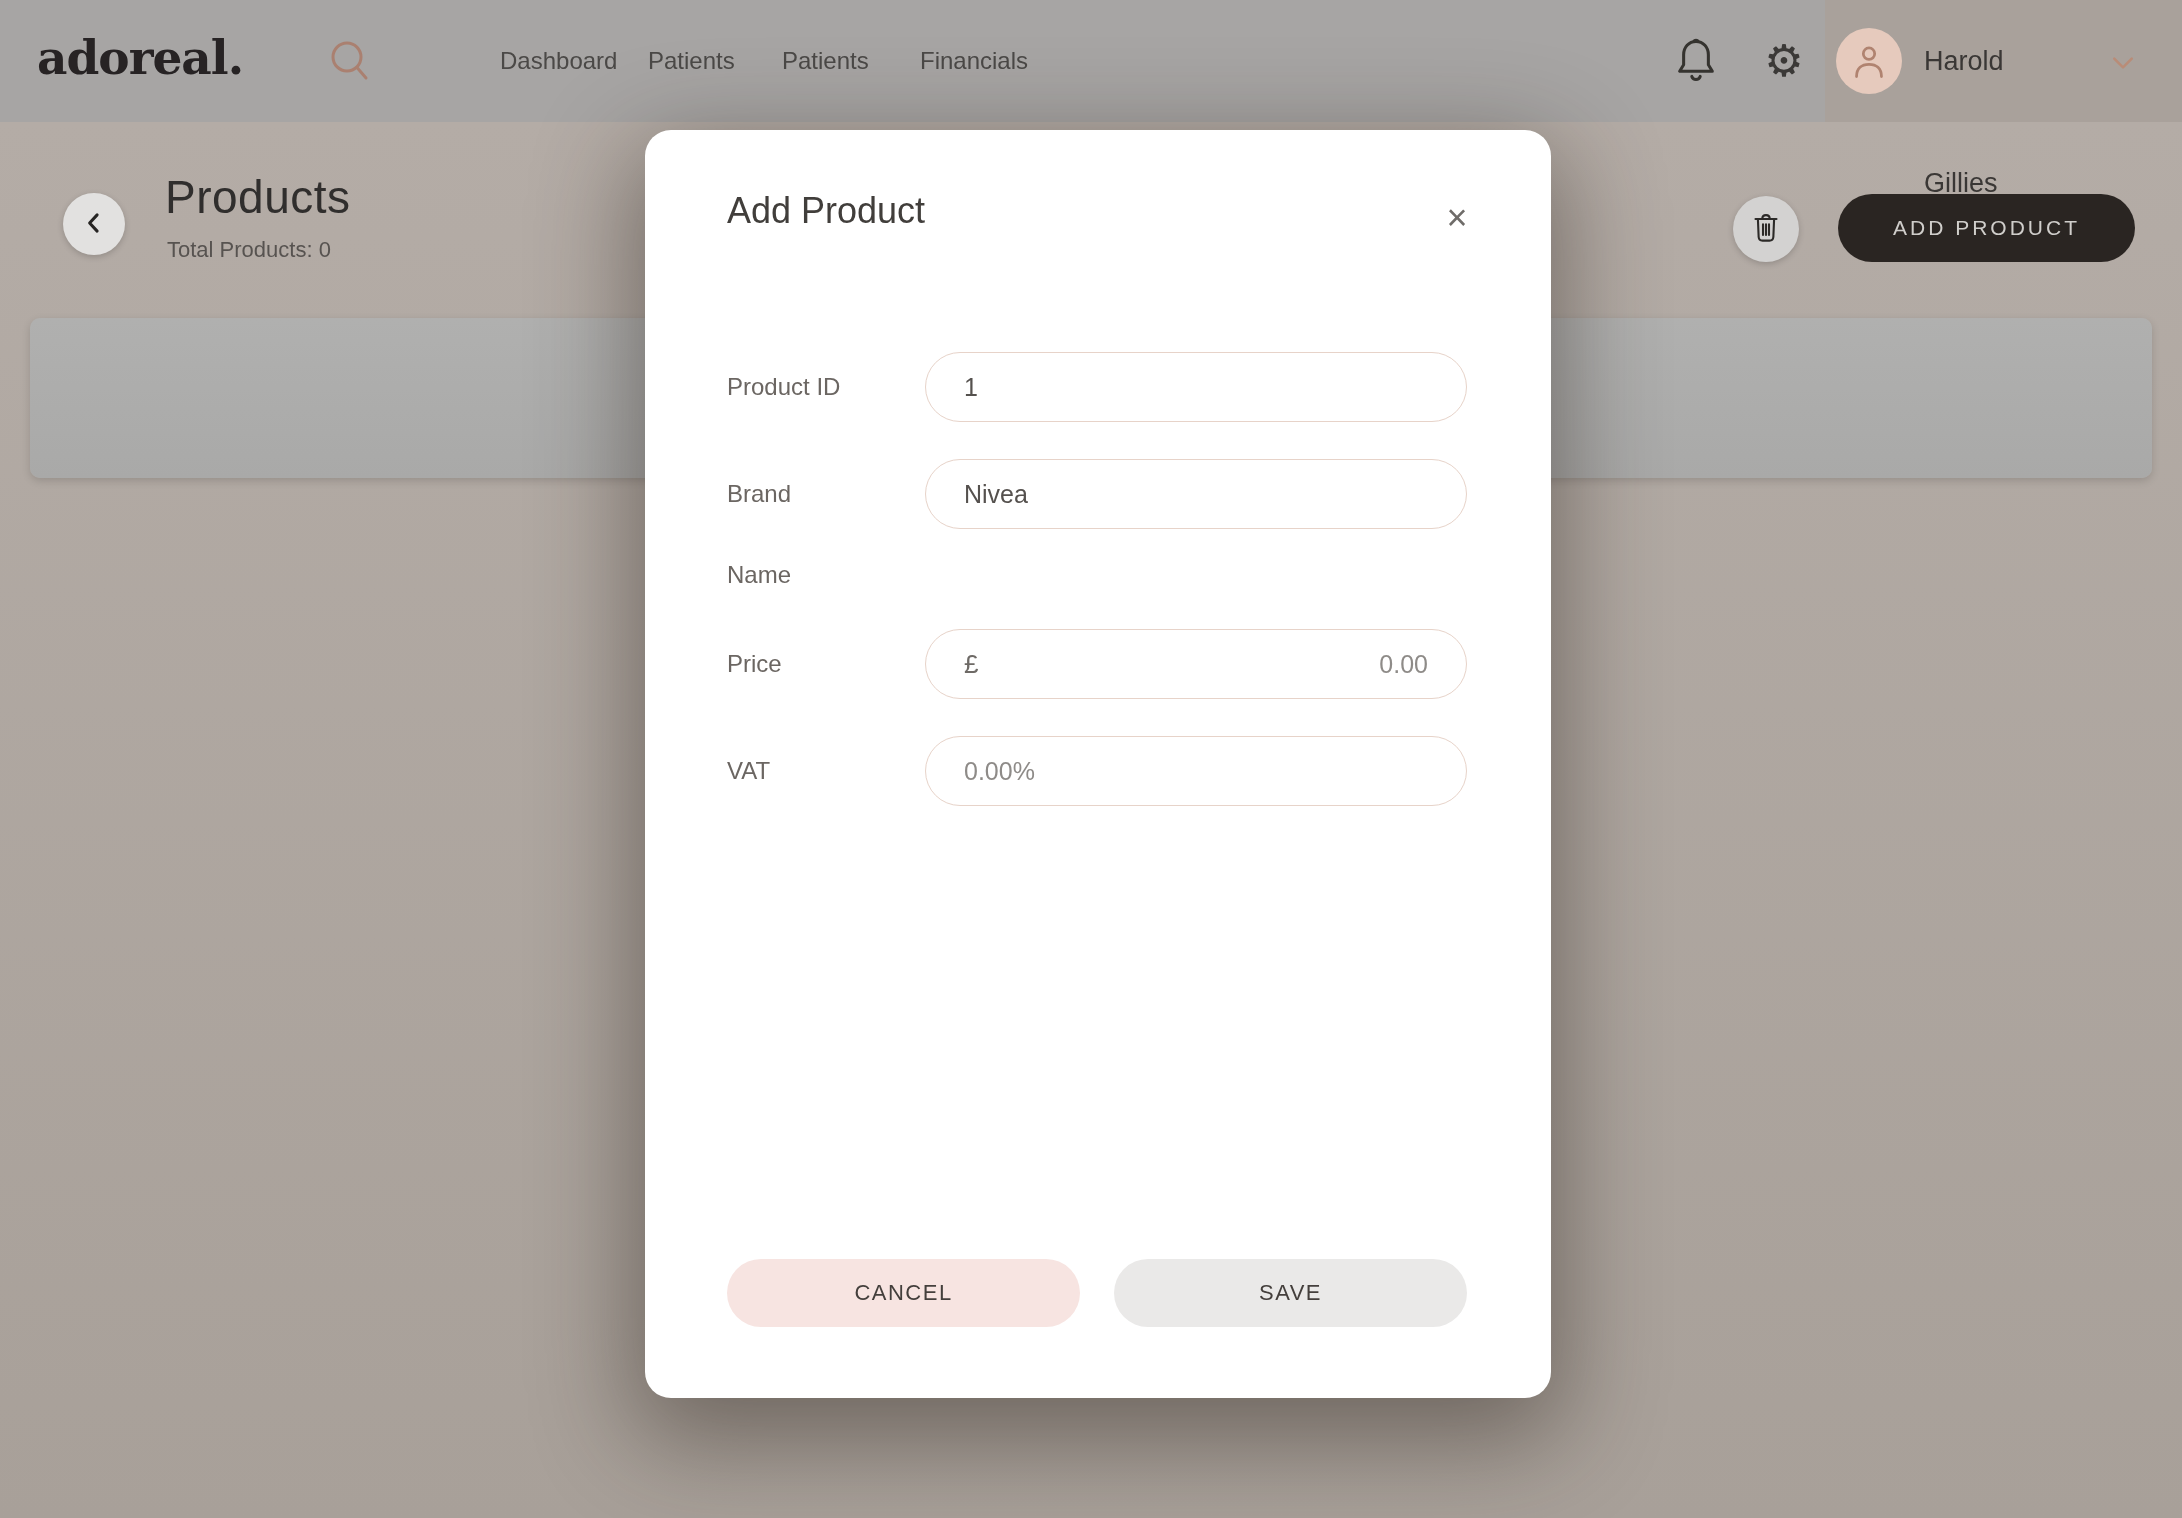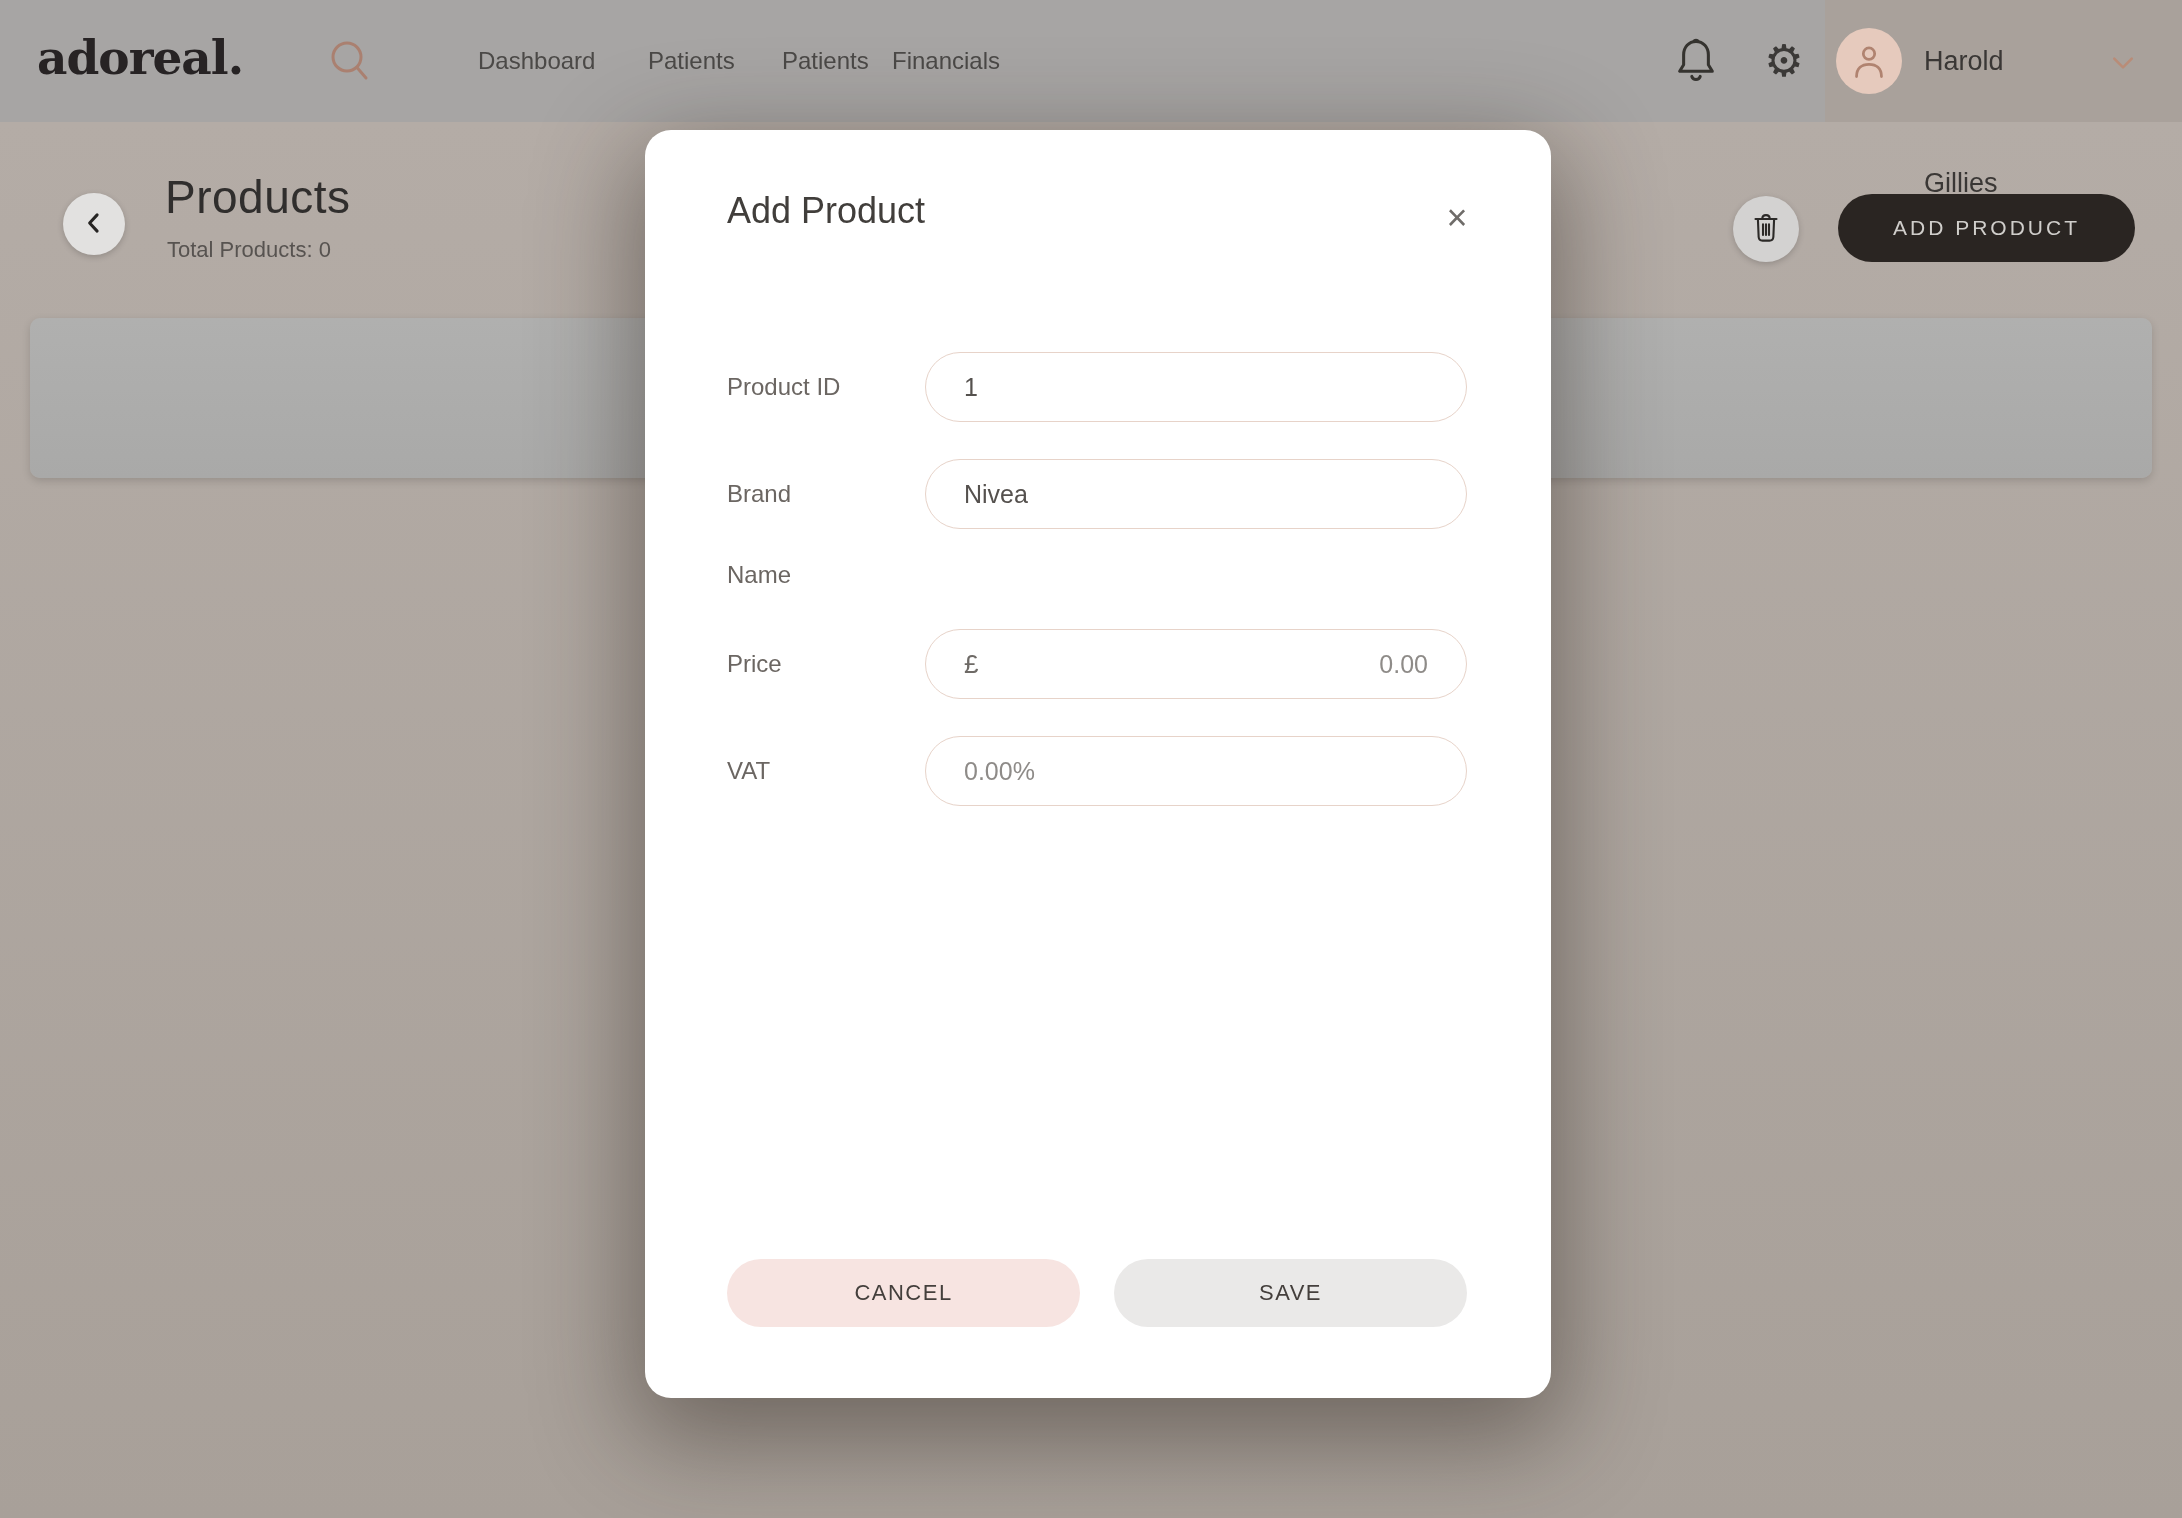--- a/index.html
+++ b/index.html
@@ -6,21 +6,21 @@
   html,body { width:2182px; height:1518px; }
   body { font-family:"Liberation Sans", sans-serif; background:#a9a19b; overflow:hidden; }
   #stage { position:relative; width:2182px; height:1518px; overflow:hidden; }
 
   
   .topbar { position:absolute; top:0; left:0; width:1825px; height:122px; background:#a7a5a4; }
   .logo { position:absolute; left:37px; top:30px; font-family:"DejaVu Serif", serif; font-weight:bold;
           font-size:47px; letter-spacing:-1px; color:#272324; }
   .search-btn { position:absolute; left:322px; top:33px; width:56px; height:56px; cursor:pointer; }
   .nav-link { position:absolute; top:0; height:122px; line-height:122px; font-size:24px; color:#4b4947; cursor:pointer; }
-  .nav-dashboard { left:478px; } .nav-schedule { left:648px; } .nav-patients { left:782px; } .nav-financials { left:892px; }
+  .nav-dashboard { left:500px; } .nav-schedule { left:648px; } .nav-patients { left:782px; } .nav-financials { left:920px; }
   .icon-btn { position:absolute; top:33px; width:56px; height:56px; cursor:pointer; }
   .bell-btn { left:1668px; } .gear-btn { left:1756px; }
   .gear-glyph { font-size:44px; line-height:56px; color:#3b3937; text-align:center; display:block; }
   .avatar { position:absolute; left:1836px; top:28px; width:66px; height:66px; border-radius:50%;
             background:#e6cabd; overflow:hidden; }
   .avatar svg { position:absolute; left:11px; top:11px; }
   .user-name { position:absolute; left:1924px; top:0; height:122px; line-height:122px; font-size:27px; color:#3a3735; }
   .user-chevron { position:absolute; left:2108px; top:48px; width:30px; height:30px; cursor:pointer; }
 
   

